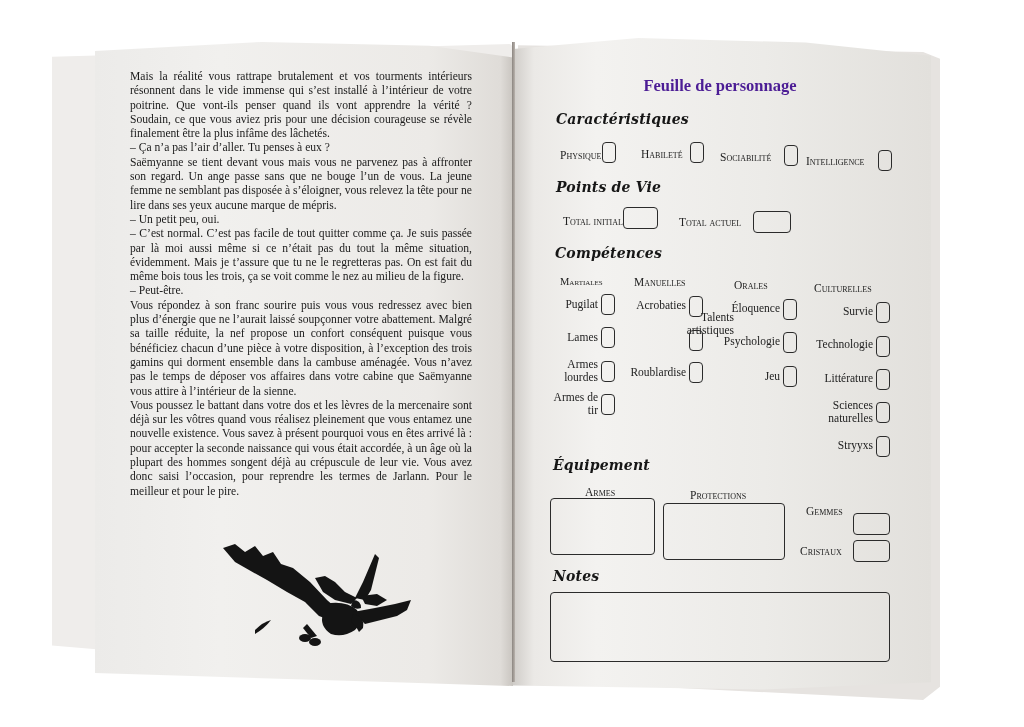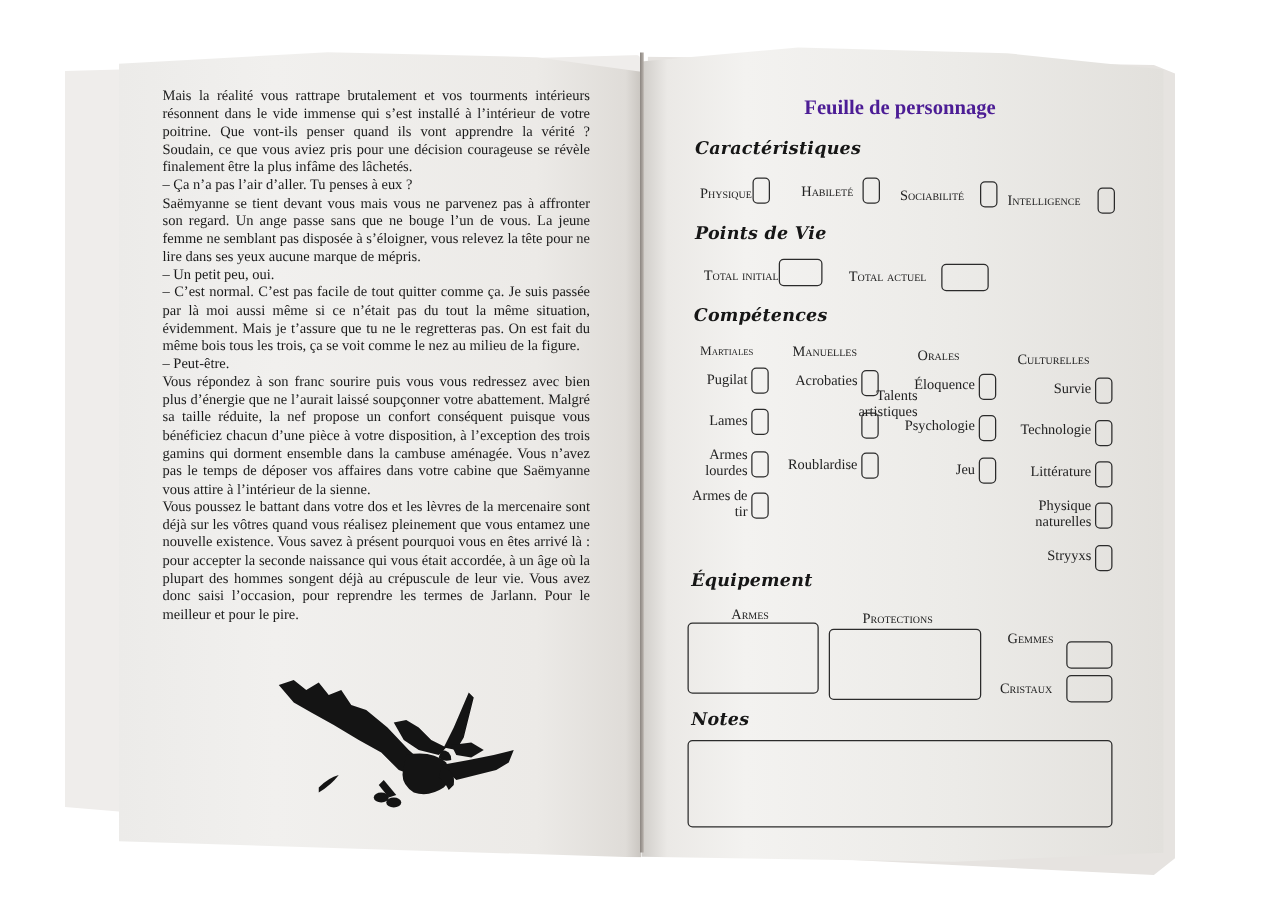--- a/index.html
+++ b/index.html
@@ -154,21 +154,21 @@
   <div class="box" style="left:783px; top:332px;"></div>
   <span class="lbl" style="left:710px; top:370px; width:70px;">Jeu</span>
   <div class="box" style="left:783px; top:366px;"></div>
 
   <span class="lbl" style="left:800px; top:305px; width:73px;">Survie</span>
   <div class="box" style="left:876px; top:302px;"></div>
   <span class="lbl" style="left:800px; top:338px; width:73px;">Technologie</span>
   <div class="box" style="left:876px; top:336px;"></div>
   <span class="lbl" style="left:800px; top:372px; width:73px;">Littérature</span>
   <div class="box" style="left:876px; top:369px;"></div>
-  <span class="lbl" style="left:800px; top:399px; width:73px;">Physique naturelles</span>
+  <span class="lbl" style="left:800px; top:399px; width:73px;">Sciences naturelles</span>
   <div class="box" style="left:876px; top:402px;"></div>
   <span class="lbl" style="left:800px; top:439px; width:73px;">Stryyxs</span>
   <div class="box" style="left:876px; top:436px;"></div>
 
   <div class="sec-head" style="left:553px; top:457px;">Équipement</div>
   <span class="sc" style="left:585px; top:486px;">Armes</span>
   <div class="wbox" style="left:550px; top:498px; width:103px; height:55px;"></div>
   <span class="sc" style="left:690px; top:489px;">Protections</span>
   <div class="wbox" style="left:663px; top:503px; width:120px; height:55px;"></div>
   <span class="sc" style="left:806px; top:505px;">Gemmes</span>

